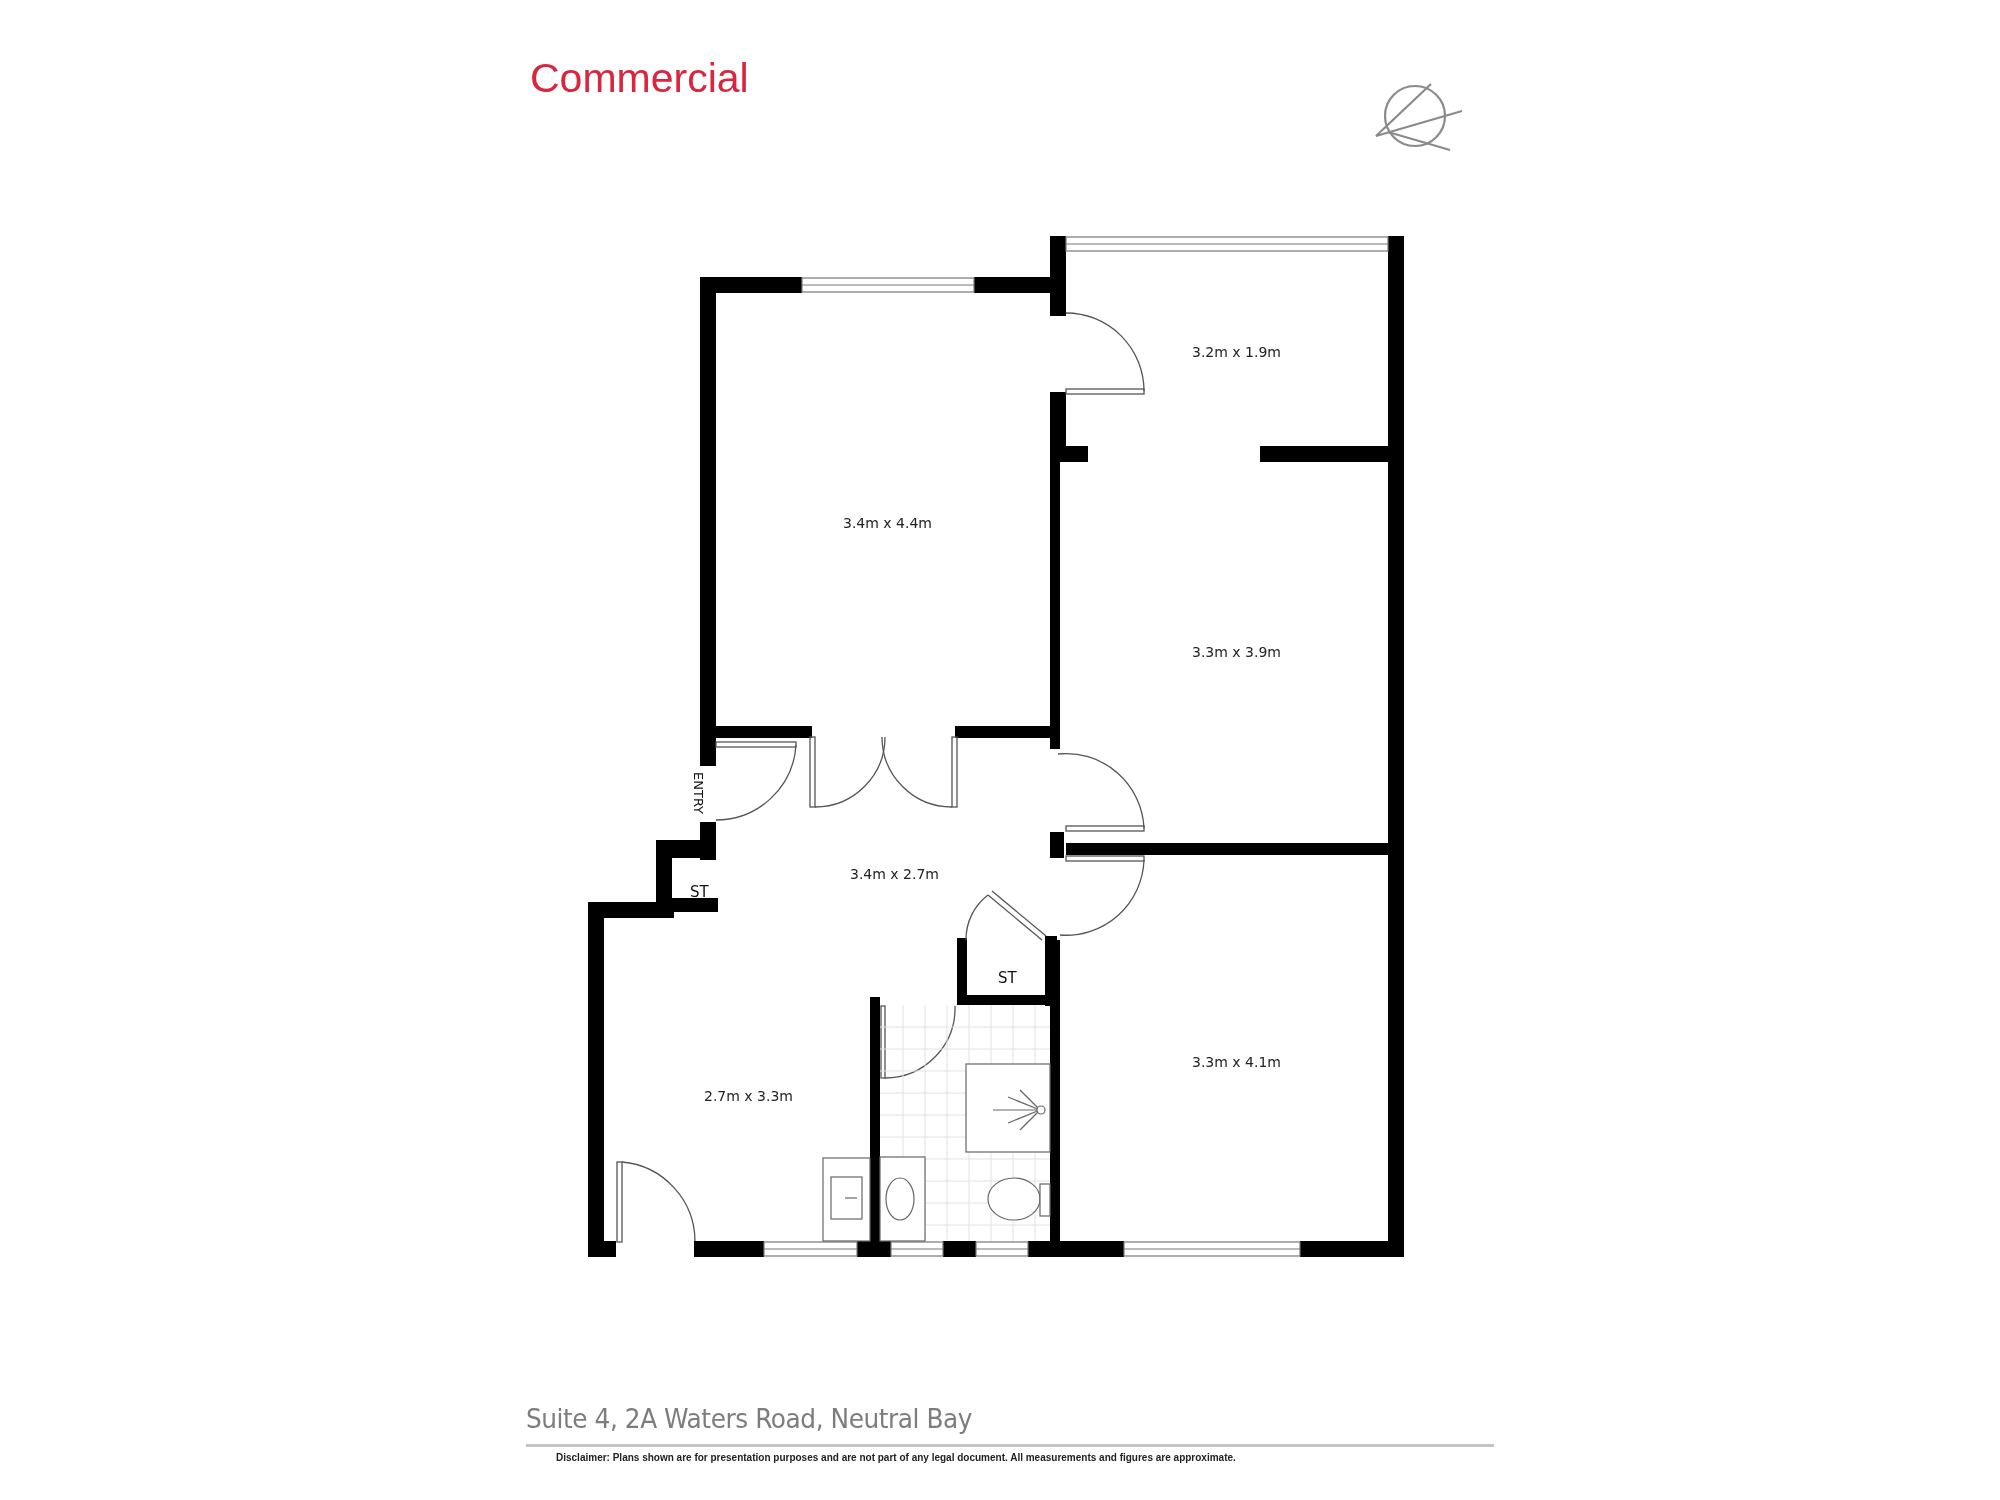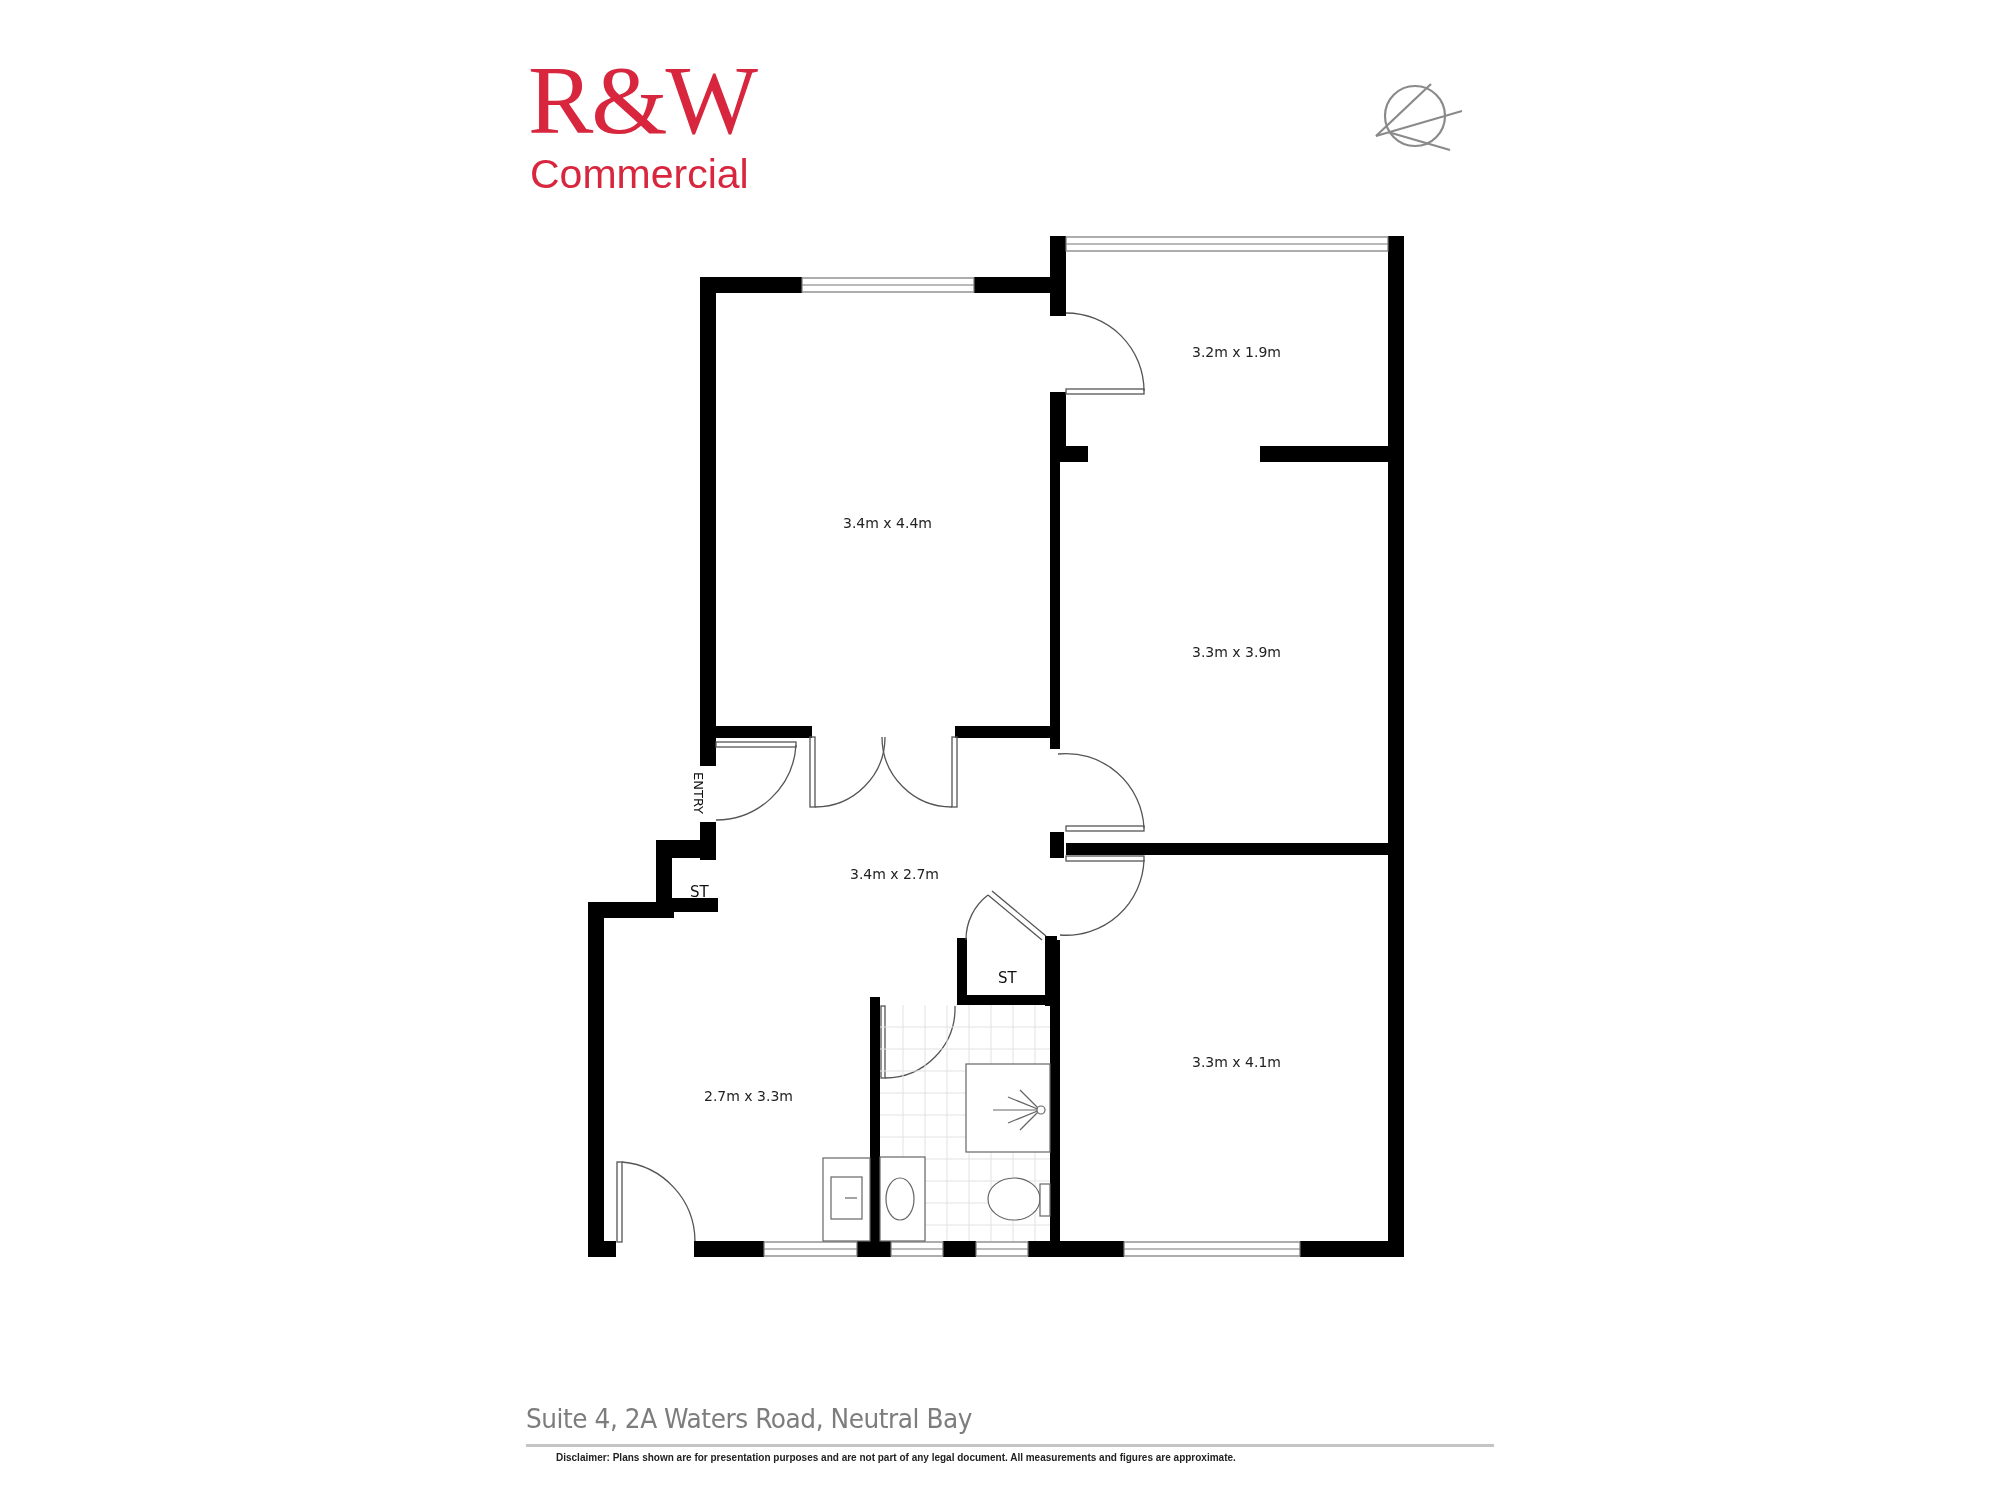--- a/index.html
+++ b/index.html
@@ -12,21 +12,20 @@
   .room-label { font-family: "DejaVu Sans", sans-serif; font-size: 14px; fill: #222; }
   .st-label { font-family: "DejaVu Sans", sans-serif; font-size: 15px; fill: #111; }
   .footer-title { position: absolute; left: 526px; top: 1403px; font-family: "DejaVu Sans", sans-serif; font-size: 27px; color: #7d7d7d; letter-spacing: -0.5px; transform: scaleX(0.92); transform-origin: left; }
   .footer-rule { position: absolute; left: 526px; top: 1444px; width: 968px; height: 3px; background: #c4c4c4; }
   .disclaimer { position: absolute; left: 528px; top: 1452px; font-family: "Liberation Sans", sans-serif; font-size: 10px; color: #222; font-weight: bold; padding-left: 28px; }
 </style>
 </head>
 <body>
 
 <div class="logo">
-  <span class="brand">R&amp;W</span>
   <span class="sub">Commercial</span>
 </div>
 
 <svg class="compass" viewBox="0 0 110 90">
   <circle cx="55" cy="46" r="30" fill="none" stroke="#8a8a8a" stroke-width="2.2"></circle>
   <line x1="16" y1="66" x2="71" y2="14" stroke="#8a8a8a" stroke-width="2.2"></line>
   <line x1="16" y1="66" x2="102" y2="41" stroke="#8a8a8a" stroke-width="2.2"></line>
   <line x1="28" y1="62" x2="90" y2="80" stroke="#8a8a8a" stroke-width="2.2"></line>
 </svg>
 

